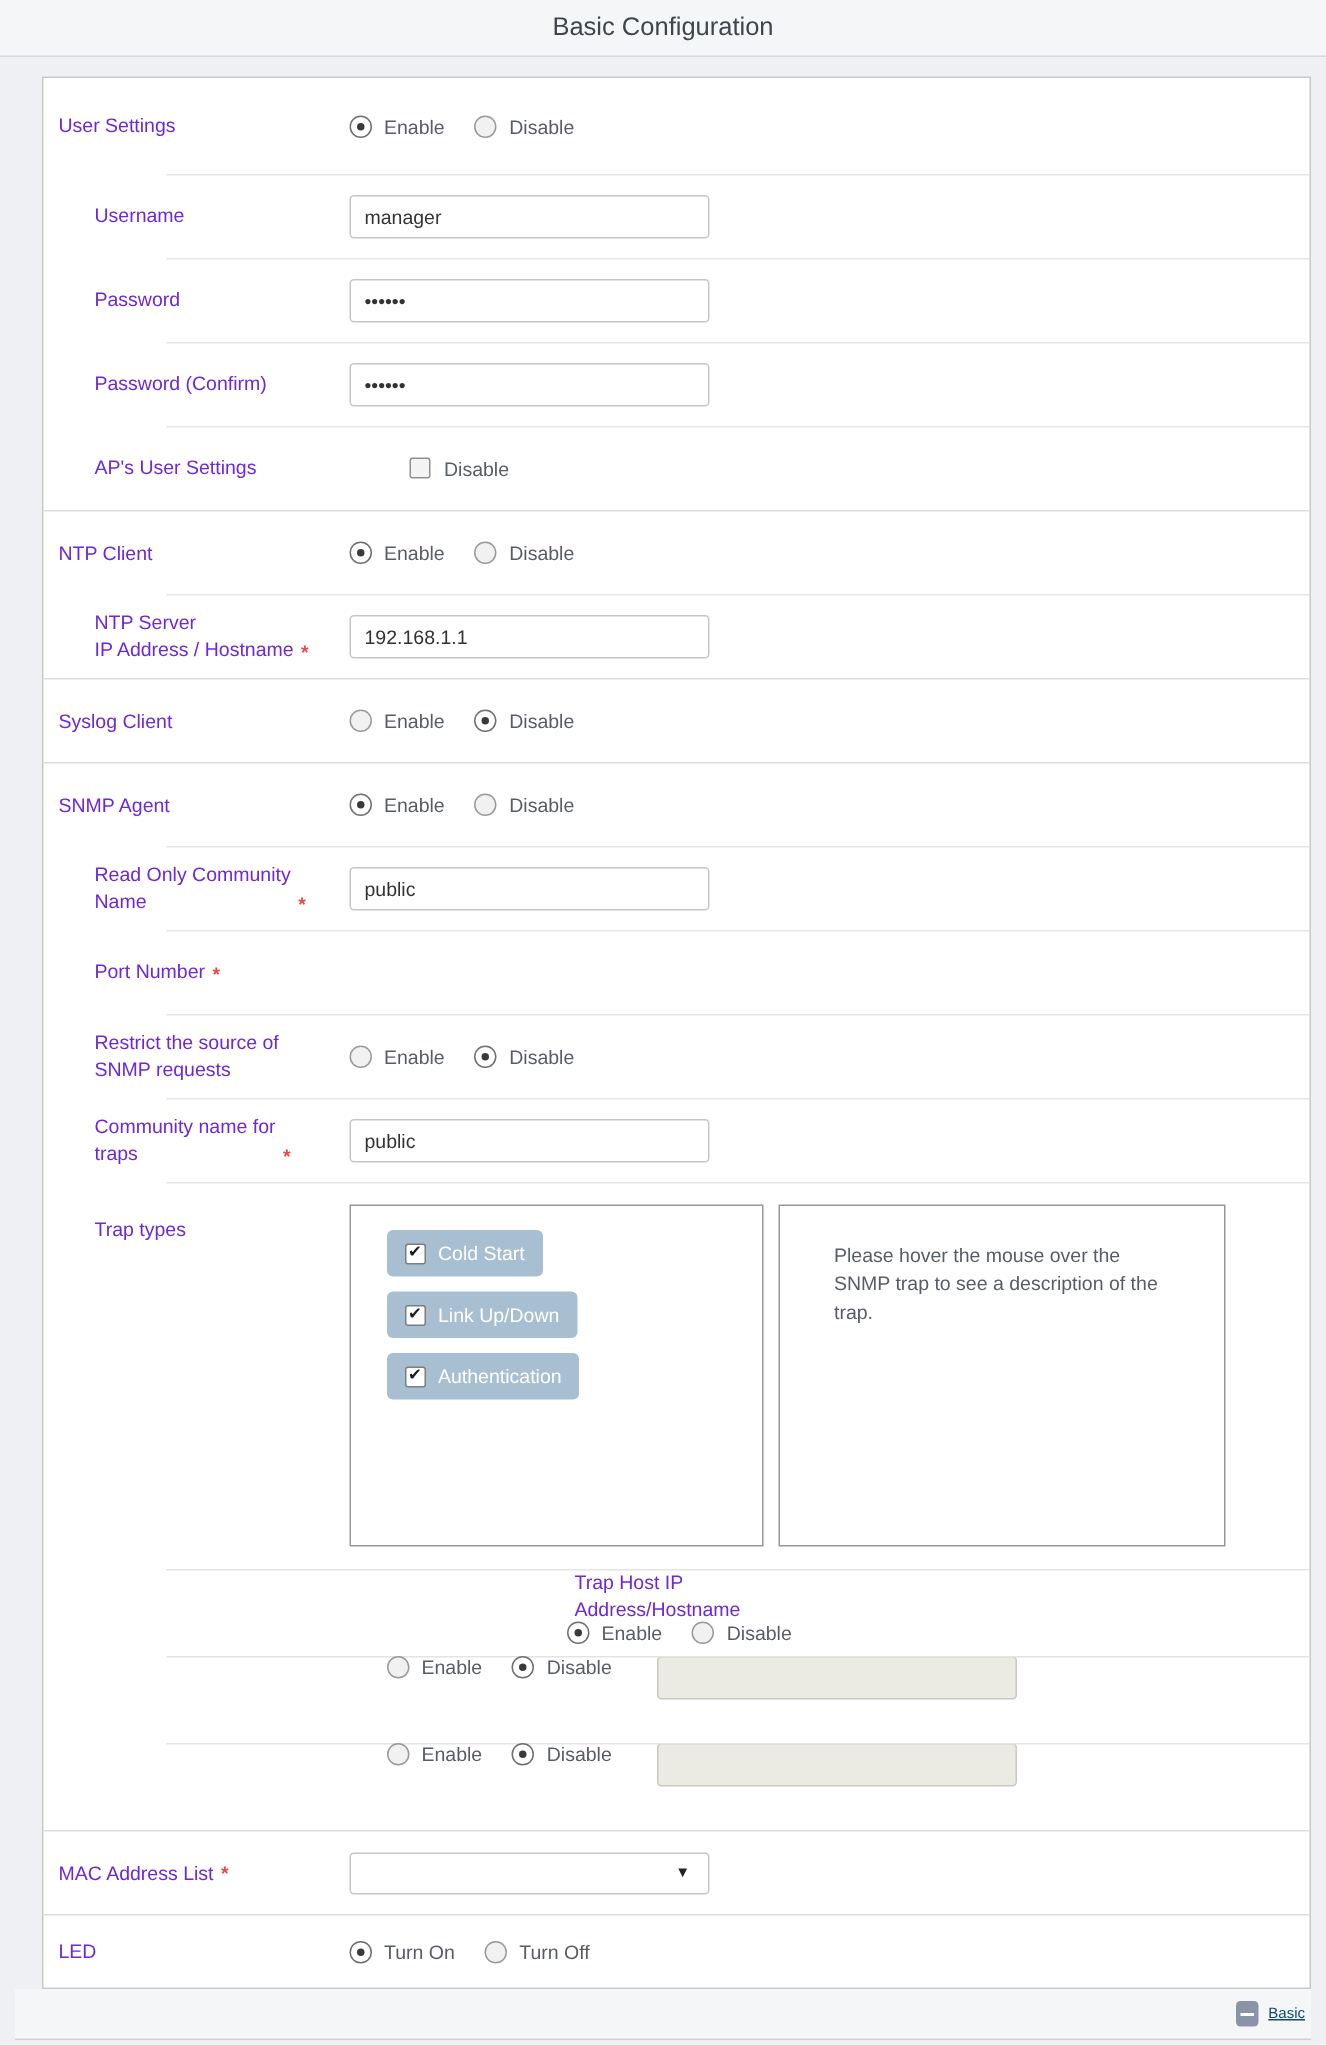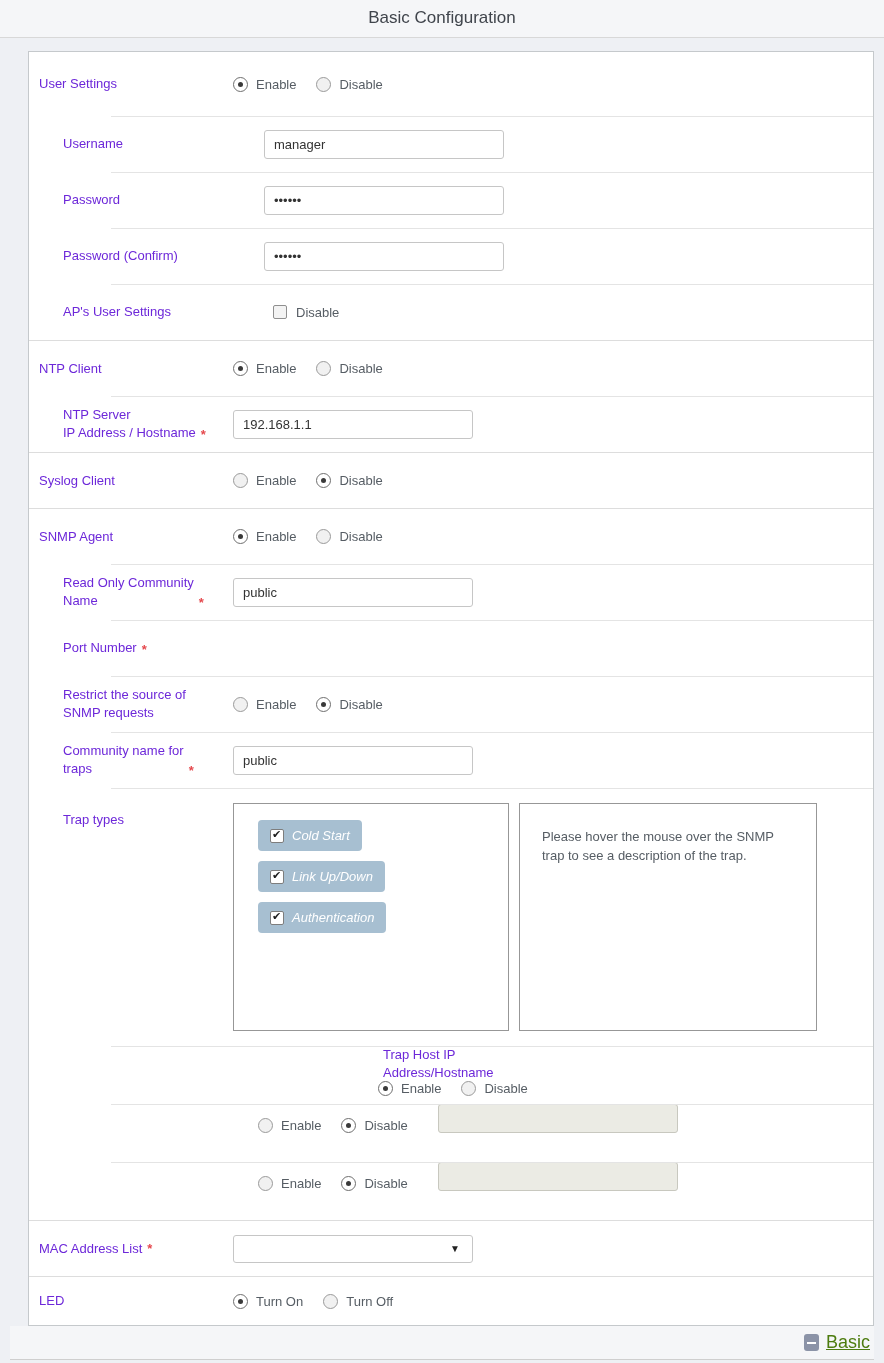--- a/index.html
+++ b/index.html
@@ -41,21 +41,21 @@
   .row.sub { padding-left: 34px; }
   .row-user-settings { min-height: 64px; }
   .row-led { min-height: 49px; }
   .row-trap-host { min-height: 58px; flex-direction: column; }
 
   .label { width: 194px; flex-shrink: 0; display: flex; align-items: center; gap: 5px; }
   .sub .label { width: 170px; align-items: flex-end; }
   .label-text { max-width: 152px; line-height: 1.35; white-space: pre-line; color: #6d28d9; }
   .req { color: #e5484d; font-weight: bold; }
 
-  .control { display: flex; align-items: flex-end; }
+  .control { display: flex; align-items: flex-start; }
 
   .radio-item { display: inline-flex; align-items: center; margin-right: 20px; cursor: pointer; }
   .radio {
     width: 15px; height: 15px; border-radius: 50%;
     border: 1px solid #9a9a9a; background: #f1f1f1;
     display: inline-block; position: relative; flex-shrink: 0;
   }
   .radio.checked { background: #ffffff; border-color: #6f6f6f; }
   .radio.checked::after {
     content: ''; position: absolute; left: 4px; top: 4px;
@@ -78,42 +78,41 @@
   .ap-offset { margin-left: 40px; }
 
   .text-input {
     width: 240px; height: 29px;
     border: 1px solid #c6c6c6; border-radius: 3px;
     padding: 0 9px; font-size: 13px; color: #333;
     font-family: "Liberation Sans", "DejaVu Sans", sans-serif;
     background: #fff; outline: none;
   }
   .text-input:disabled { background: #ebebe4; border-color: #c8c8bf; color: #666; }
-  .indent-input { margin-left: 31px; }
+  .indent-input { }
 
   .row-trap-types { align-items: flex-start; padding-top: 15px; padding-bottom: 15px; }
   .row-trap-types .label { padding-top: 8px; align-items: flex-end; }
   .trap-boxes { display: flex; gap: 10px; }
   .trap-box {
     width: 276px; height: 228px;
     border: 1px solid #979797; background: #fff;
     padding: 16px 10px 0 24px;
-    font-style: italic;
   }
   .chip {
     display: inline-flex; align-items: center;
     background: #a7bfd1; border-radius: 4px;
     padding: 8px 12px; margin: 0 8px 10px 0;
     color: #ffffff; cursor: pointer;
   }
   .chip .checkbox { border-color: #7d7d7d; background: #fff; margin-right: 8px; }
   .desc-box {
     width: 298px; height: 228px;
     border: 1px solid #979797; background: #fff;
-    padding: 24px 22px; color: #565d64; line-height: 1.45;
+    padding: 24px 36px; color: #565d64; line-height: 1.45;
   }
 
   .select {
     width: 240px; height: 28px;
     border: 1px solid #c6c6c6; border-radius: 3px; background: #fff;
     display: flex; align-items: center; justify-content: space-between;
     padding: 0 12px 0 9px; cursor: pointer;
   }
   .select-arrow { font-size: 10px; color: #222; }
 
@@ -126,21 +125,21 @@
     gap: 7px; padding-right: 4px;
   }
   .minus-icon {
     width: 15px; height: 17px; border-radius: 3px;
     background: #8b93a7; position: relative; display: inline-block;
   }
   .minus-icon::after {
     content: ''; position: absolute; left: 3px; top: 8px;
     width: 9px; height: 2px; background: #ffffff;
   }
-  .footer-link { color: #4d7c0f; text-decoration: underline; font-size: 18px; }
+  .footer-link { color: #0c4a6e; text-decoration: underline; font-size: 10px; }
 </style>
 </head>
 <body>
 
 <div class="page-title-bar">
   <div class="page-title">Basic Configuration</div>
 </div>
 
 <div class="panel">
 

